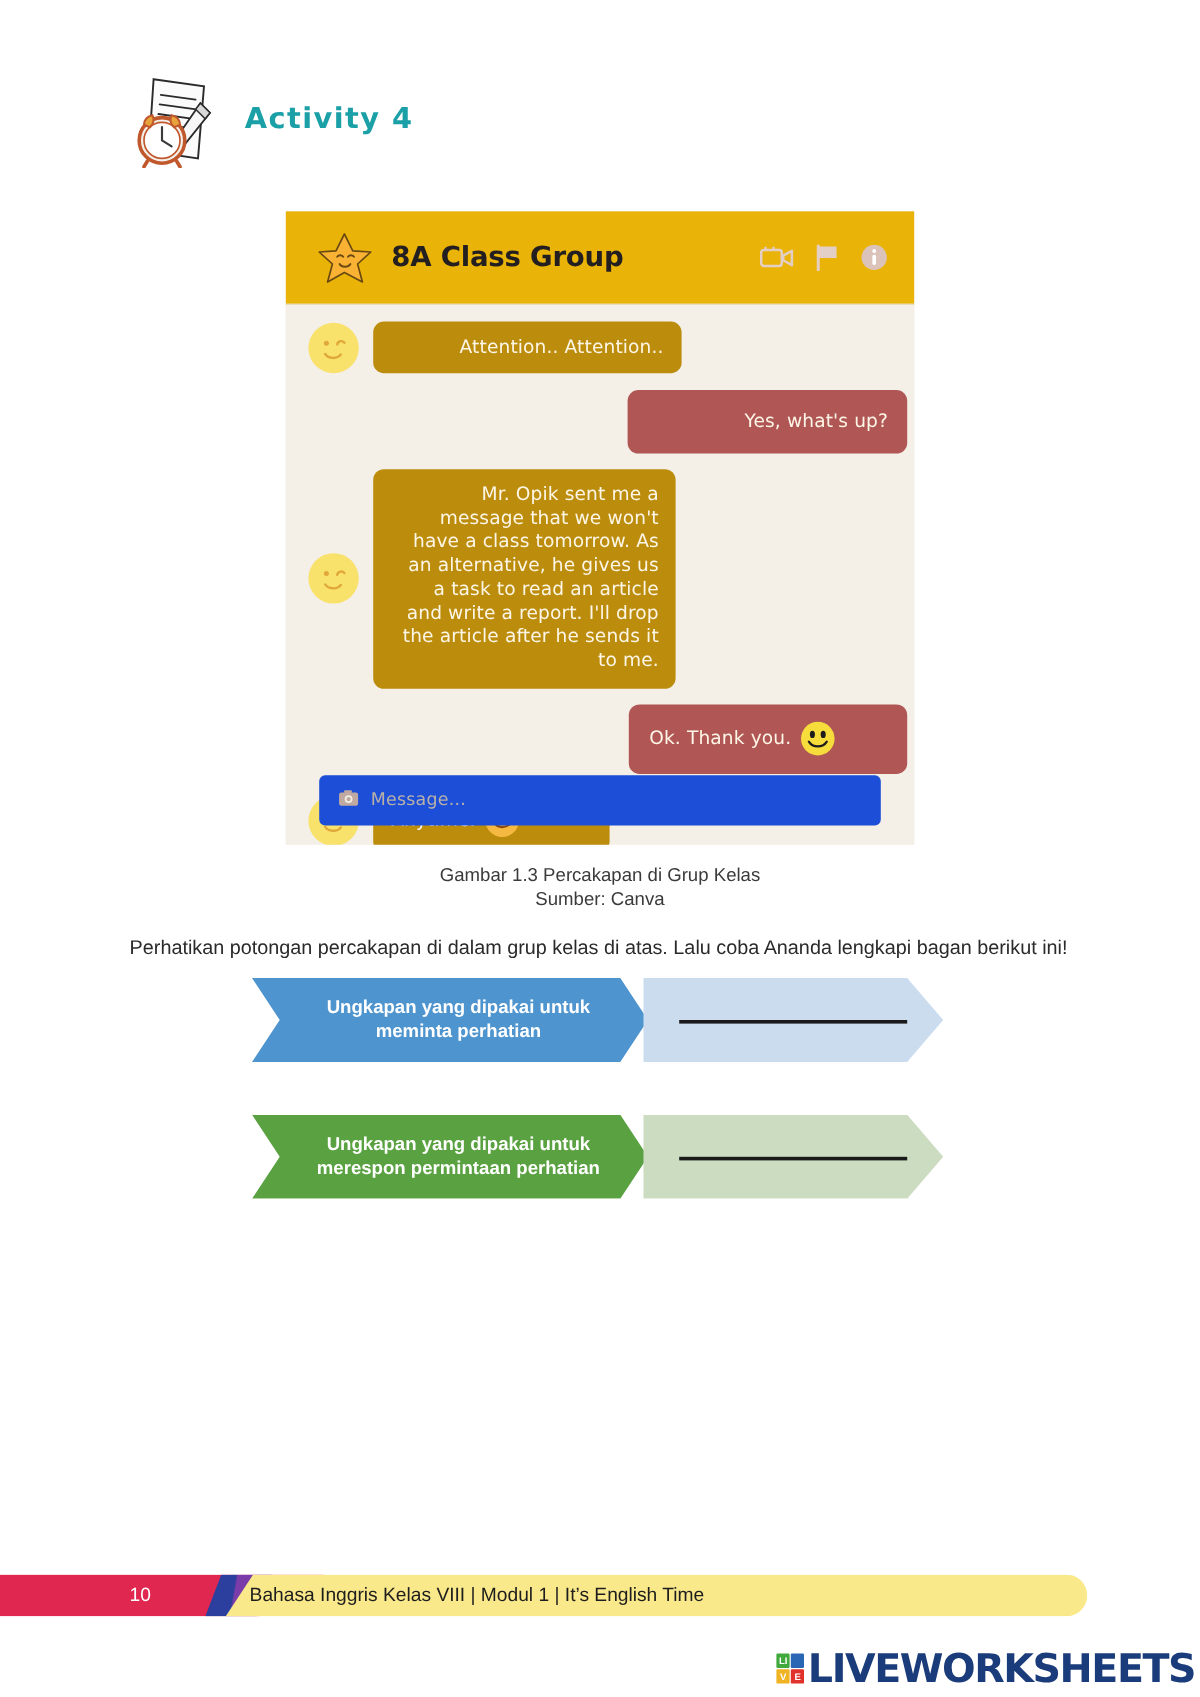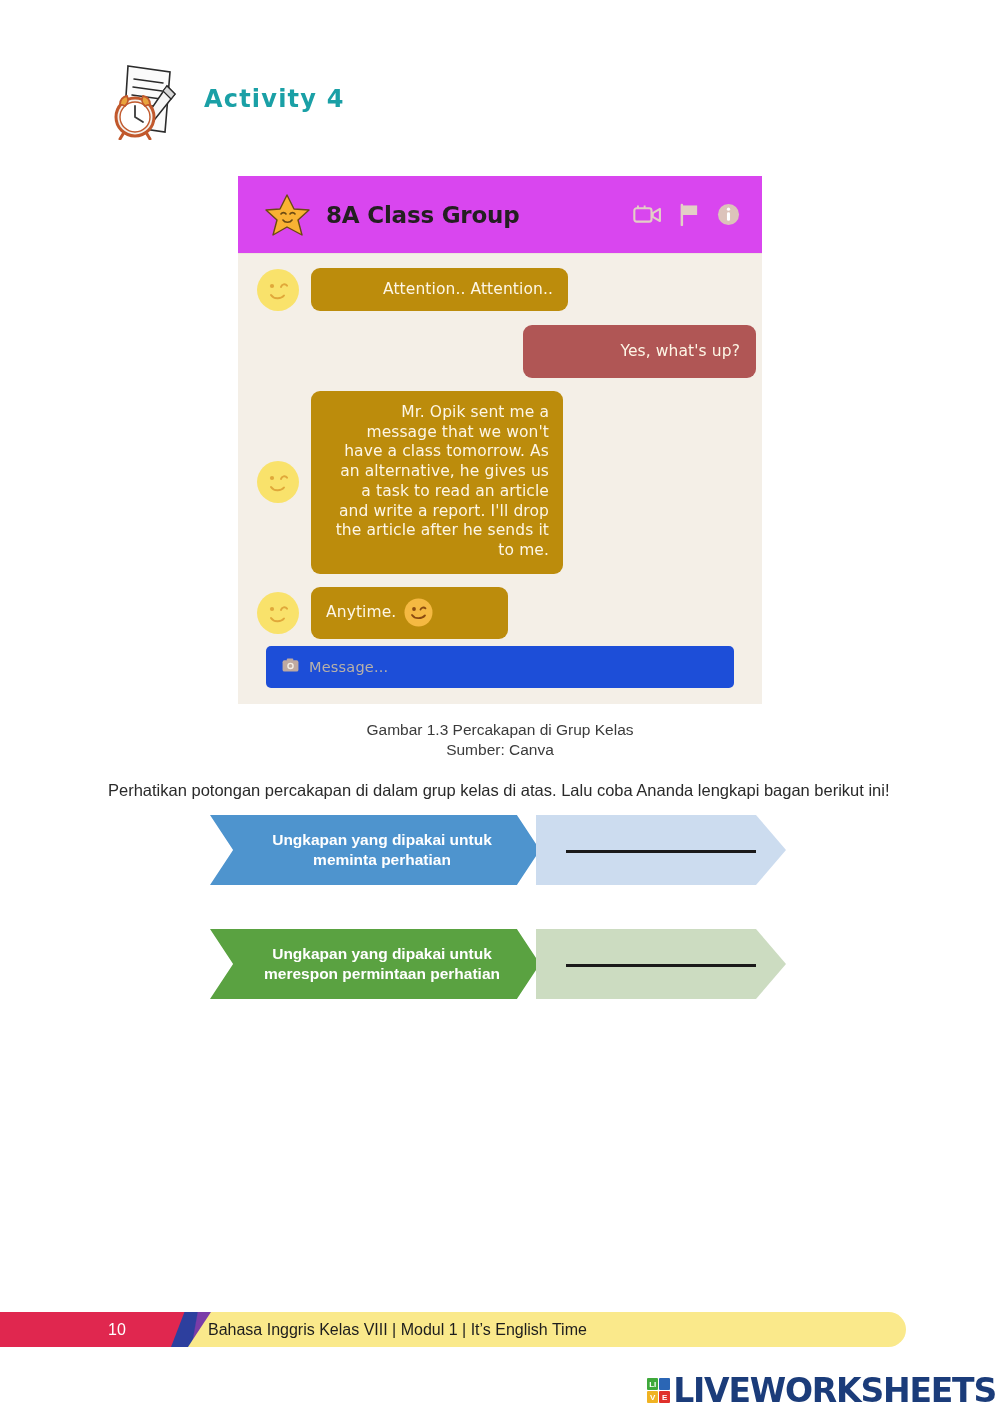--- a/index.html
+++ b/index.html
@@ -43,21 +43,21 @@
     position: absolute;
     left: 238px;
     top: 176px;
     width: 524px;
     height: 528px;
     background: #f4efe7;
     overflow: hidden;
   }
   .chat-topbar {
     height: 78px;
-    background: #d946ef;
+    background: #eab308;
     display: flex;
     align-items: center;
     padding: 0 22px 0 26px;
     border-bottom: 1px solid #ece5da;
   }
   .group-avatar {
     width: 46px;
     height: 46px;
     flex: 0 0 auto;
     margin-right: 16px;
@@ -386,20 +386,33 @@
         <svg viewBox="0 0 44 44" width="44" height="44">
           <circle cx="22" cy="22" r="21" fill="#f9e26b"></circle>
           <circle cx="16" cy="18" r="2.1" fill="#e0a83a"></circle>
           <path d="M25 19 a3.4 3.4 0 0 1 6 -1.4" stroke="#e0a83a" stroke-width="2" fill="none" stroke-linecap="round"></path>
           <path d="M15 27 a7.5 6 0 0 0 13 0.5" stroke="#e0a83a" stroke-width="2" fill="none" stroke-linecap="round"></path>
         </svg>
       </span>
       <div class="bubble gold long">Mr. Opik sent me a message that we won't have a class tomorrow. As an alternative, he gives us a task to read an article and write a report. I'll drop the article after he sends it to me.</div>
     </div>
 
+    <div class="msg-row right">
+      <div class="bubble red ok">
+        <span>Ok. Thank you.</span>
+        <span class="emoji-inline">
+          <svg viewBox="0 0 29 29" width="29" height="29">
+            <circle cx="14.5" cy="14.5" r="14" fill="#f7dd3c"></circle>
+            <ellipse cx="10" cy="11" rx="2.1" ry="3" fill="#1c1c1c"></ellipse>
+            <ellipse cx="19" cy="11" rx="2.1" ry="3" fill="#1c1c1c"></ellipse>
+            <path d="M7 17 a8.5 7.5 0 0 0 15 0" stroke="#1c1c1c" stroke-width="1.8" fill="none" stroke-linecap="round"></path>
+          </svg>
+        </span>
+      </div>
+    </div>
 
     <div class="msg-row">
       <span class="face">
         <svg viewBox="0 0 44 44" width="44" height="44">
           <circle cx="22" cy="22" r="21" fill="#f9e26b"></circle>
           <circle cx="16" cy="18" r="2.1" fill="#e0a83a"></circle>
           <path d="M25 19 a3.4 3.4 0 0 1 6 -1.4" stroke="#e0a83a" stroke-width="2" fill="none" stroke-linecap="round"></path>
           <path d="M15 27 a7.5 6 0 0 0 13 0.5" stroke="#e0a83a" stroke-width="2" fill="none" stroke-linecap="round"></path>
         </svg>
       </span>

